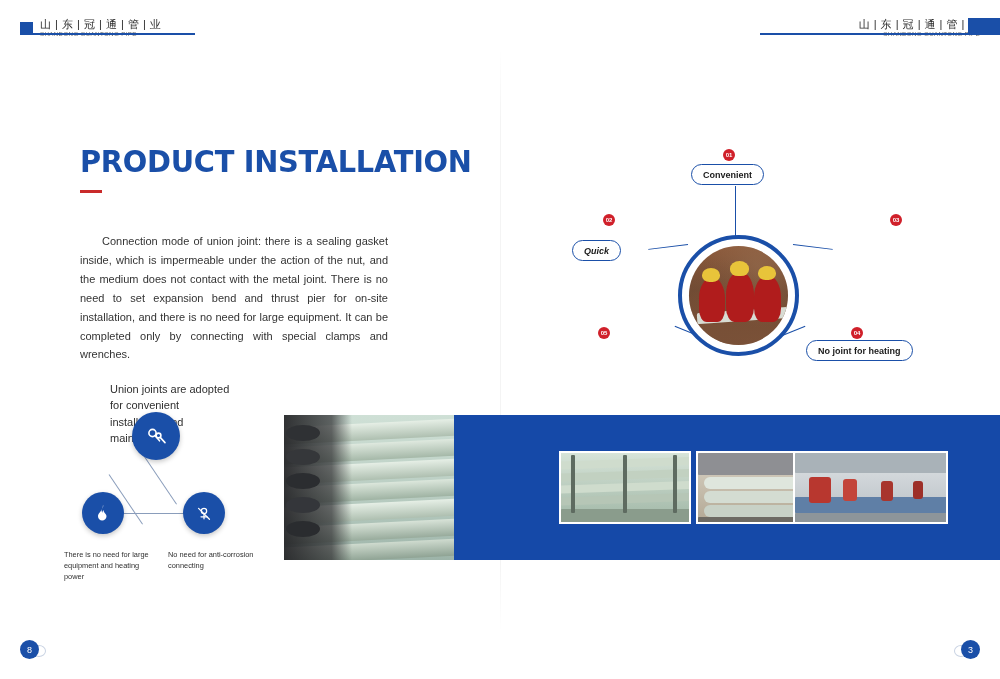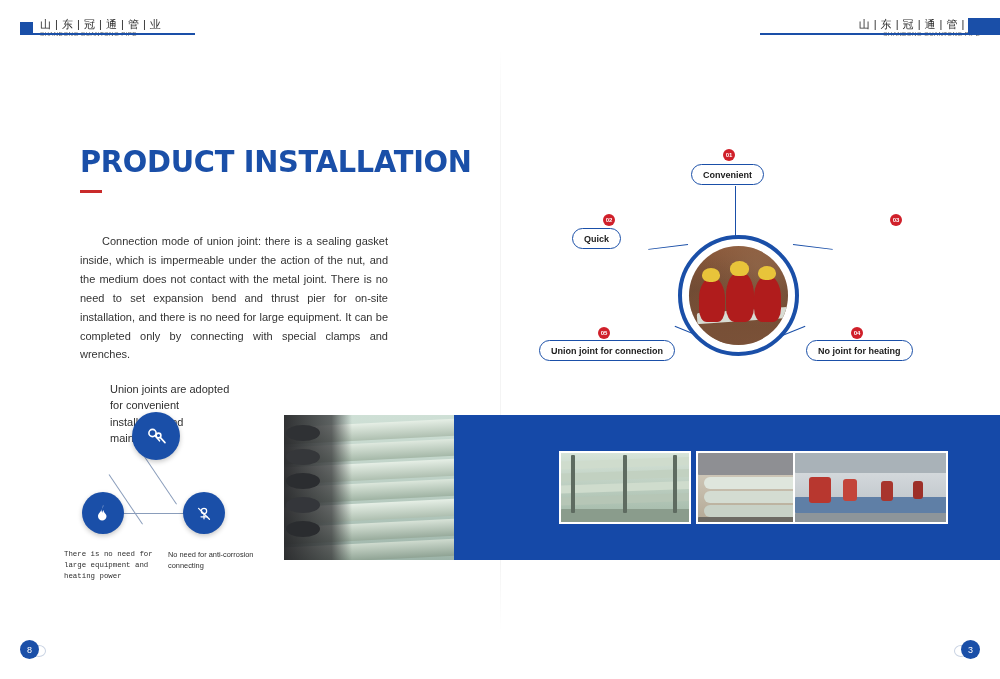--- a/index.html
+++ b/index.html
@@ -87,21 +87,21 @@
     display: flex; align-items: center; justify-content: center;
     color: #fff;
     box-shadow: 0 2px 5px rgba(0,0,0,0.22);
   }
   .circ-top { left: 54px; top: 0px; width: 48px; height: 48px; }
   .circ-bl  { left: 4px;  top: 80px; width: 42px; height: 42px; }
   .circ-br  { left: 105px;top: 80px; width: 42px; height: 42px; }
   .circ svg { display: block; }
   .ld-cap-left {
     position: absolute; left: 64px; top: 549px; width: 92px;
-    font-size: 7.4px; color: #2f2f2f; line-height: 1.5; font-family: Liberation Mono, monospace;
+    font-size: 7.4px; color: #2f2f2f; line-height: 1.5;
   }
   .ld-cap-right {
     position: absolute; left: 168px; top: 549px; width: 88px;
     font-size: 7.4px; color: #2f2f2f; line-height: 1.5;
   }
 
   
   .hub {
     position: absolute; left: 678px; top: 235px;
     width: 121px; height: 121px; border-radius: 50%;
@@ -282,30 +282,27 @@
       <div class="worker" style="left:65px; top:30px; width:27px; height:46px;"></div>
       <div class="helmet" style="left:69px; top:20px; width:18px; height:14px;"></div>
     </div>
   </div>
 
   <div class="node" style="left:691px; top:164px;">
     <span>Convenient</span>
   </div>
   <div class="badge" style="left:723px; top:149px;">01</div>
 
-  <div class="node" style="left:572px; top:228px;">
+  <div class="node" style="left:572px; top:240px;font-style:italic;">
     <span>Quick</span>
   </div>
   <div class="badge" style="left:603px; top:214px;">02</div>
 
   <div class="badge" style="left:890px; top:214px;">03</div>
 
-  <div class="node" style="left:539px; top:340px;">
-    <span>Union joint for connection</span>
-  </div>
   <div class="badge" style="left:598px; top:327px;">05</div>
 
   <div class="node" style="left:806px; top:340px;">
     <span>No joint for heating</span>
   </div>
   <div class="badge" style="left:851px; top:327px;">04</div>
 
   <div class="band">
 
     <div class="band-photo">

